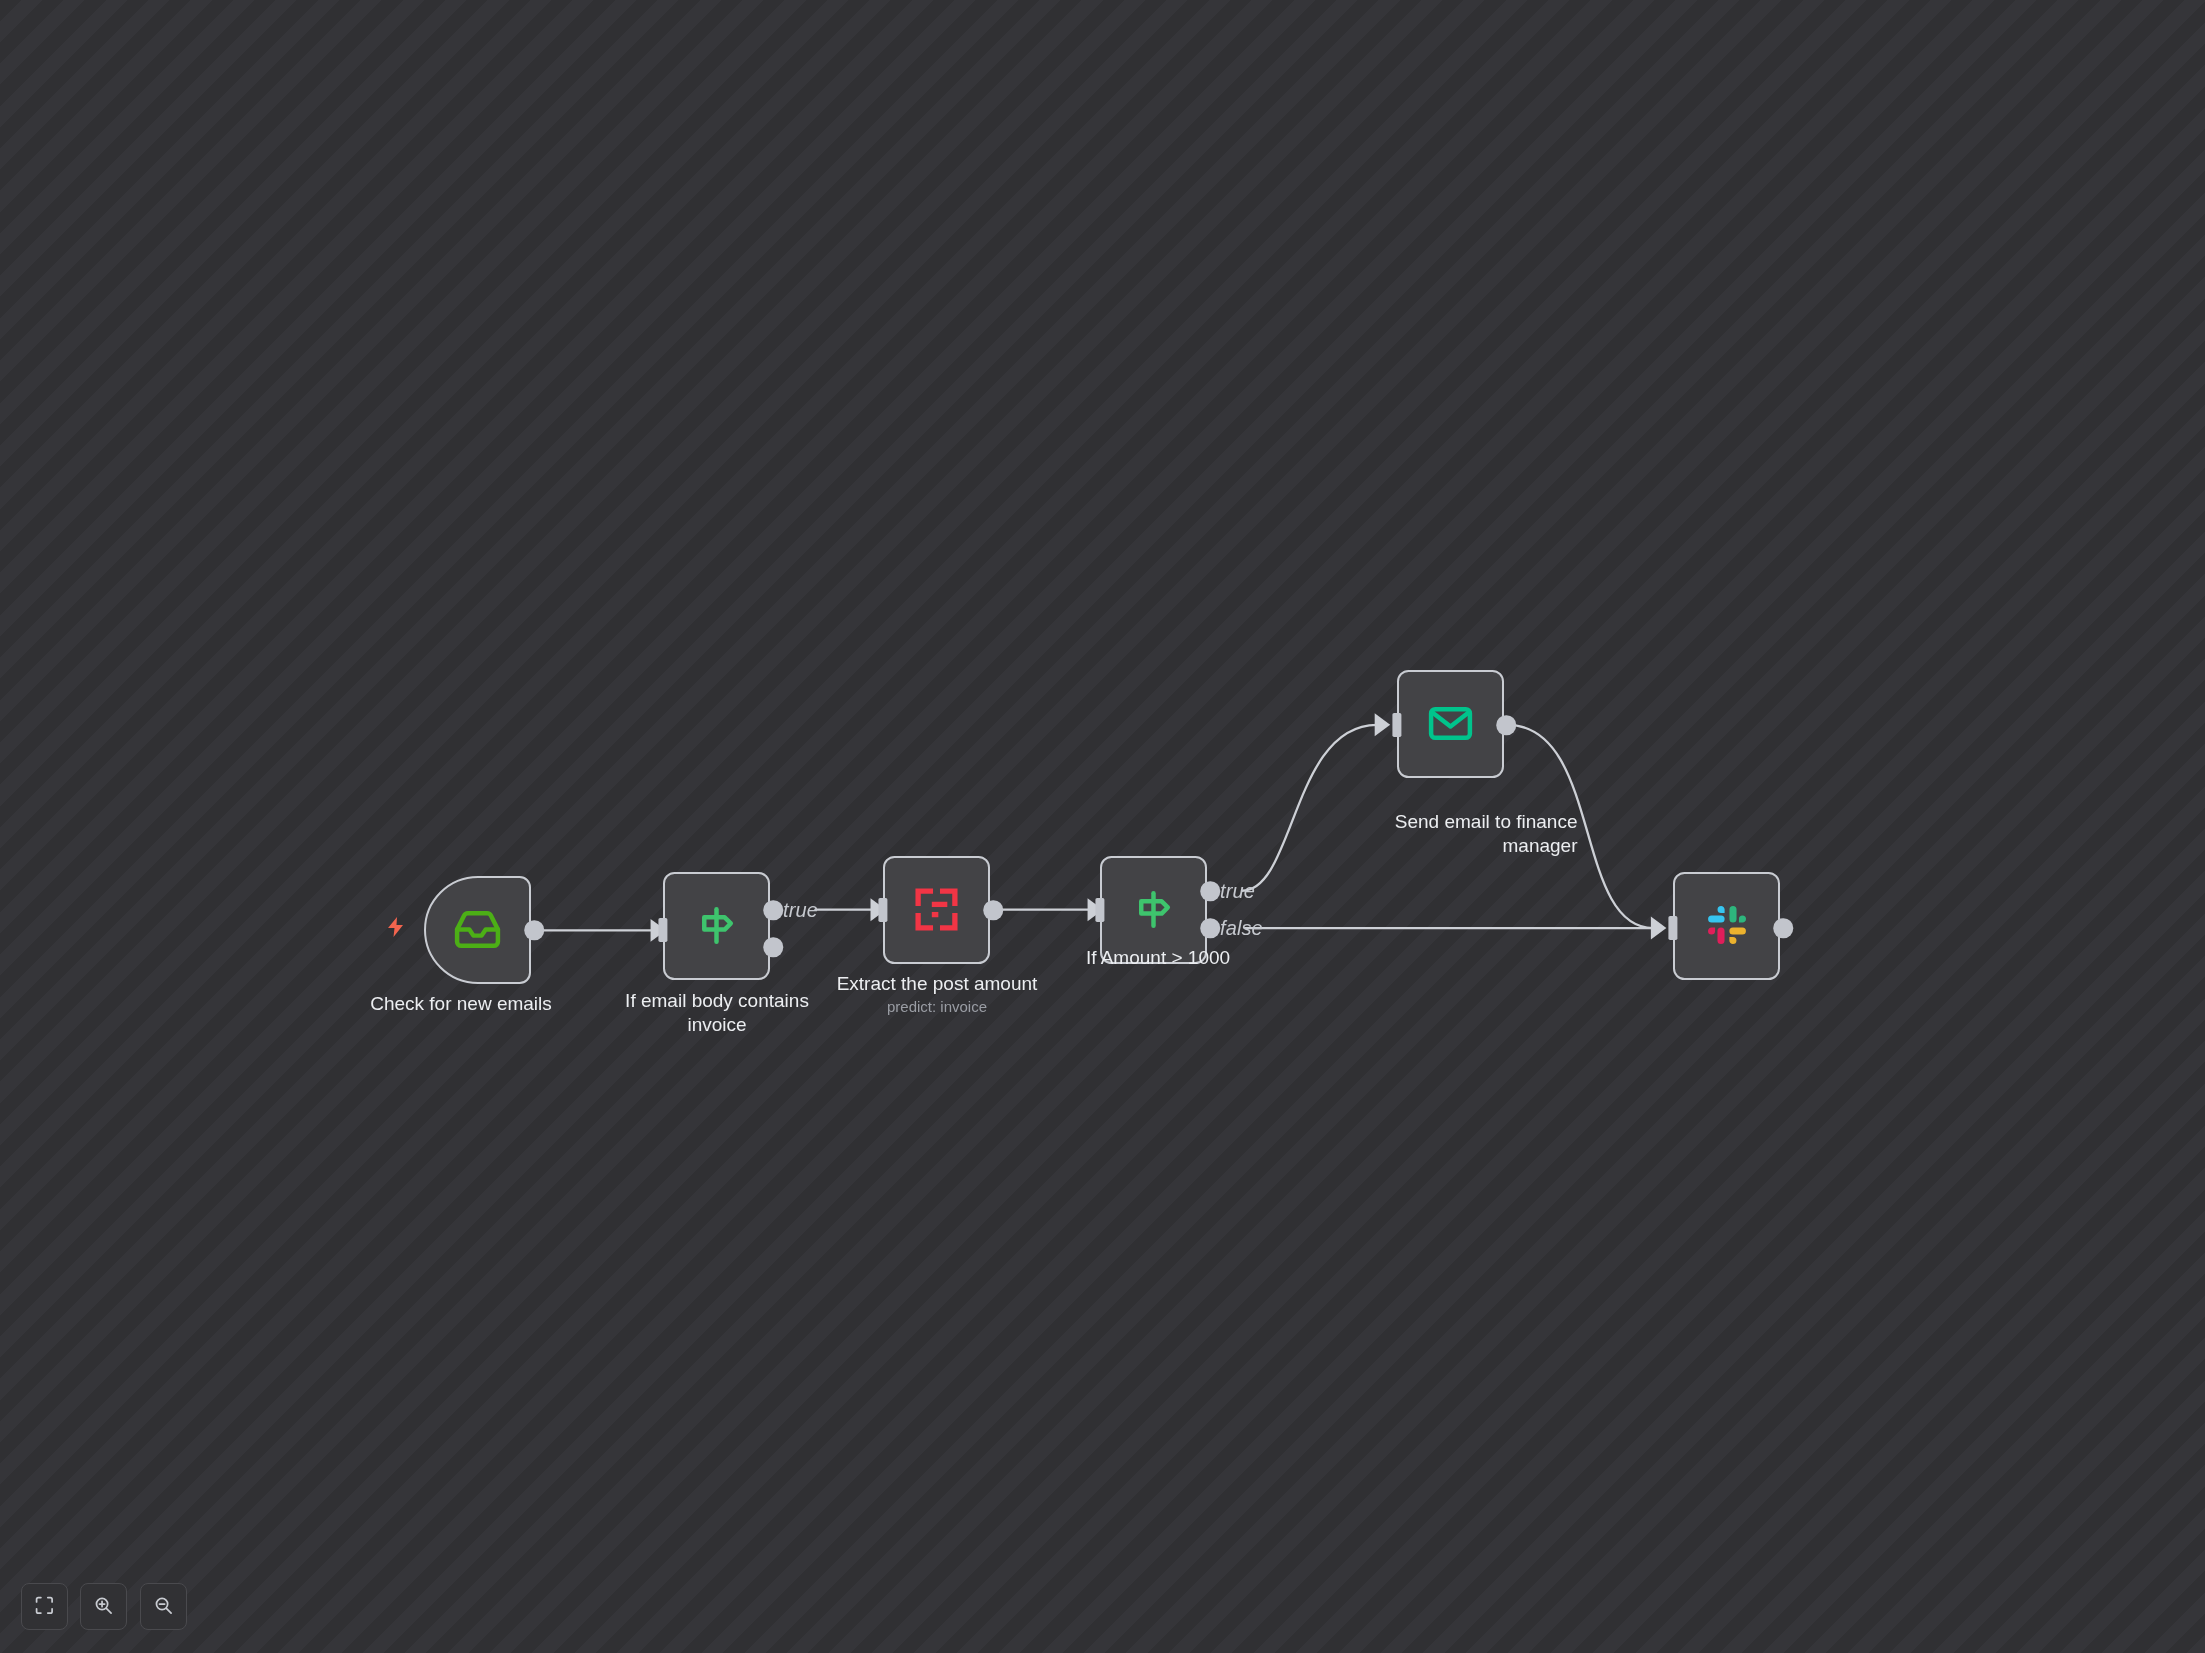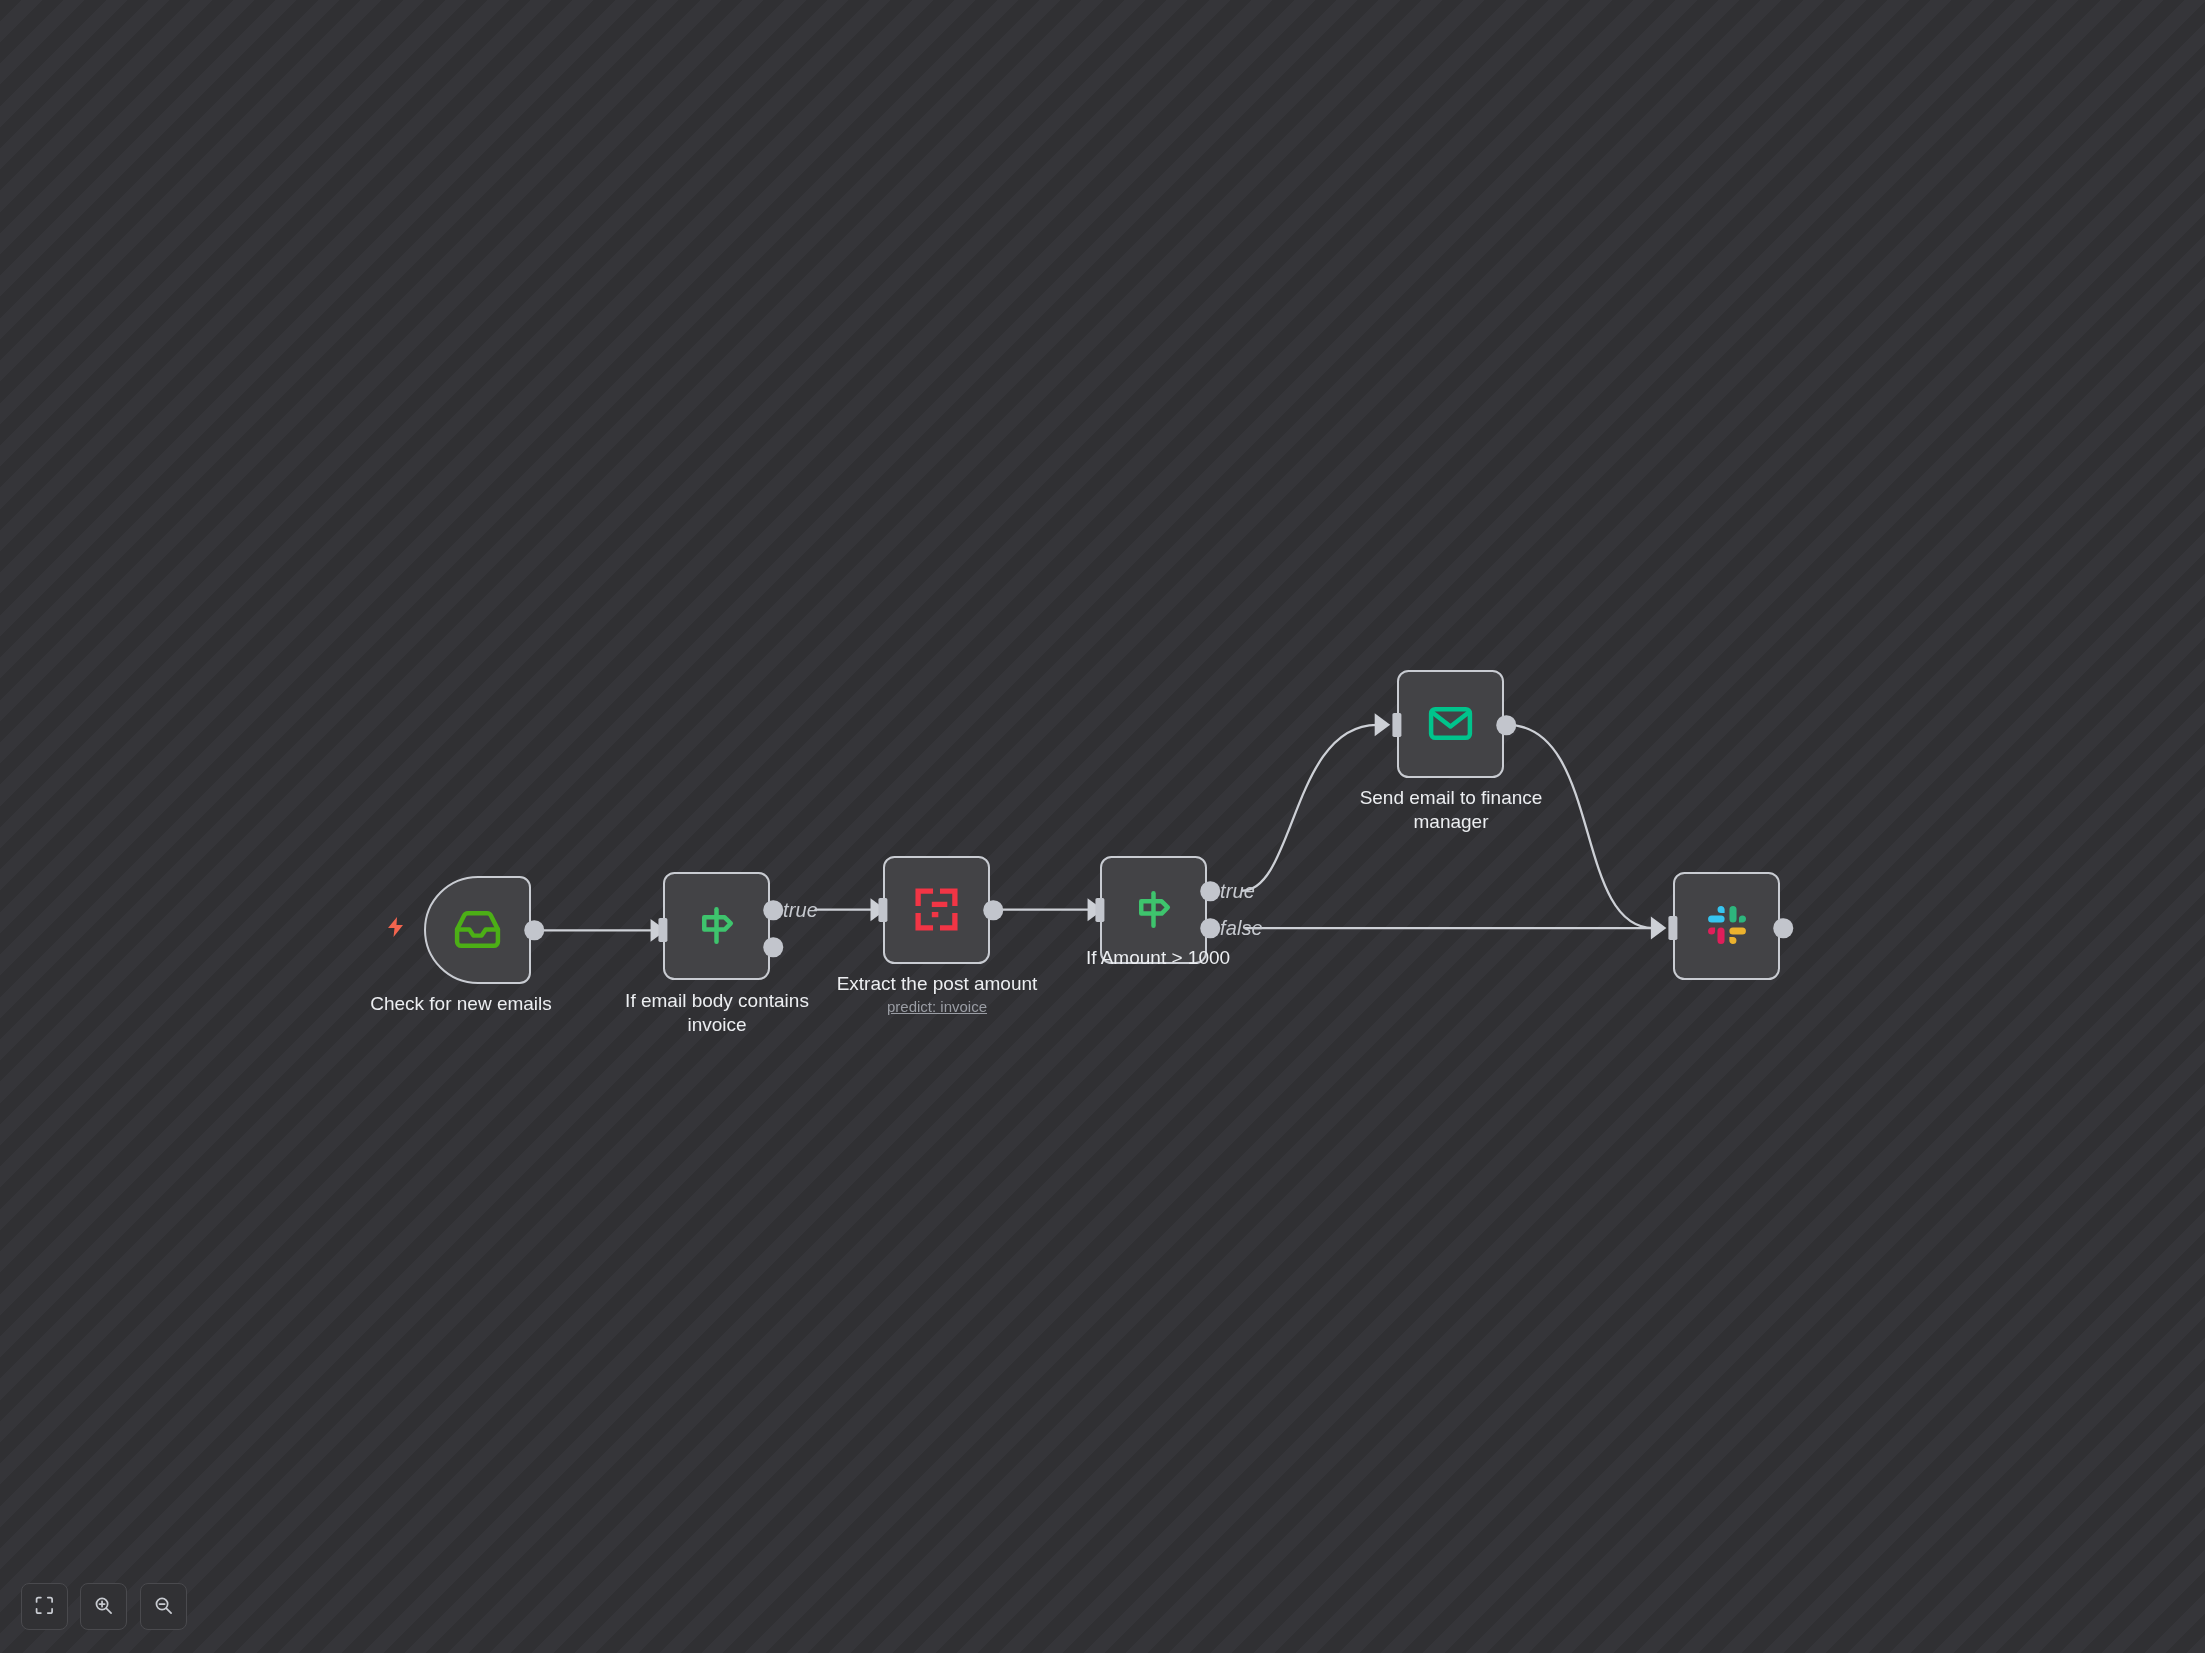--- a/index.html
+++ b/index.html
@@ -103,21 +103,20 @@
     line-height: 23.5px;
     color: #eceef1;
     font-weight: 400;
     white-space: pre-line;
   }
   .caption-sub {
     font-size: 15px;
     line-height: 19.5px;
     color: #9a9da4;
     margin-top: 1.7px;
-    text-decoration: underline;
   }
 
   
   .trigger-bolt {
     position: absolute;
     transform: translate(-50%, -50%);
   }
 
   
   #controls {
@@ -240,21 +239,21 @@
   <div class="node" style="left:1397px; top:670px; width:107px; height:108px;">
     <span class="node-icon">
       <svg width="49" height="49" viewBox="0 0 24 24" fill="none" stroke="#00c48c" stroke-width="2.2" stroke-linecap="round" stroke-linejoin="round">
         <rect x="2.5" y="5" width="19" height="14" rx="2"></rect>
         <path d="M3 6.5l9 7 9-7"></path>
       </svg>
     </span>
   </div>
   <span class="handle-in" style="left:1397px; top:725px;"></span>
   <span class="handle-out" style="left:1506px; top:725px;"></span>
-  <div class="caption" style="left:1451px; top:786px; width:253px;">
+  <div class="caption" style="left:1451px; top:810px; width:253px;text-align:right;">
     <div class="caption-title">Send email to finance
 manager</div>
   </div>
 
   <div class="node" style="left:1673px; top:872px; width:107px; height:108px;">
     <span class="node-icon">
       <svg width="48" height="48" viewBox="0 0 24 24">
         <g>
 
           <path fill="#36c5f0" d="M9.04 2.5a1.77 1.77 0 1 0 0 3.54h1.77V4.27c0-.98-.79-1.77-1.77-1.77z"></path>

